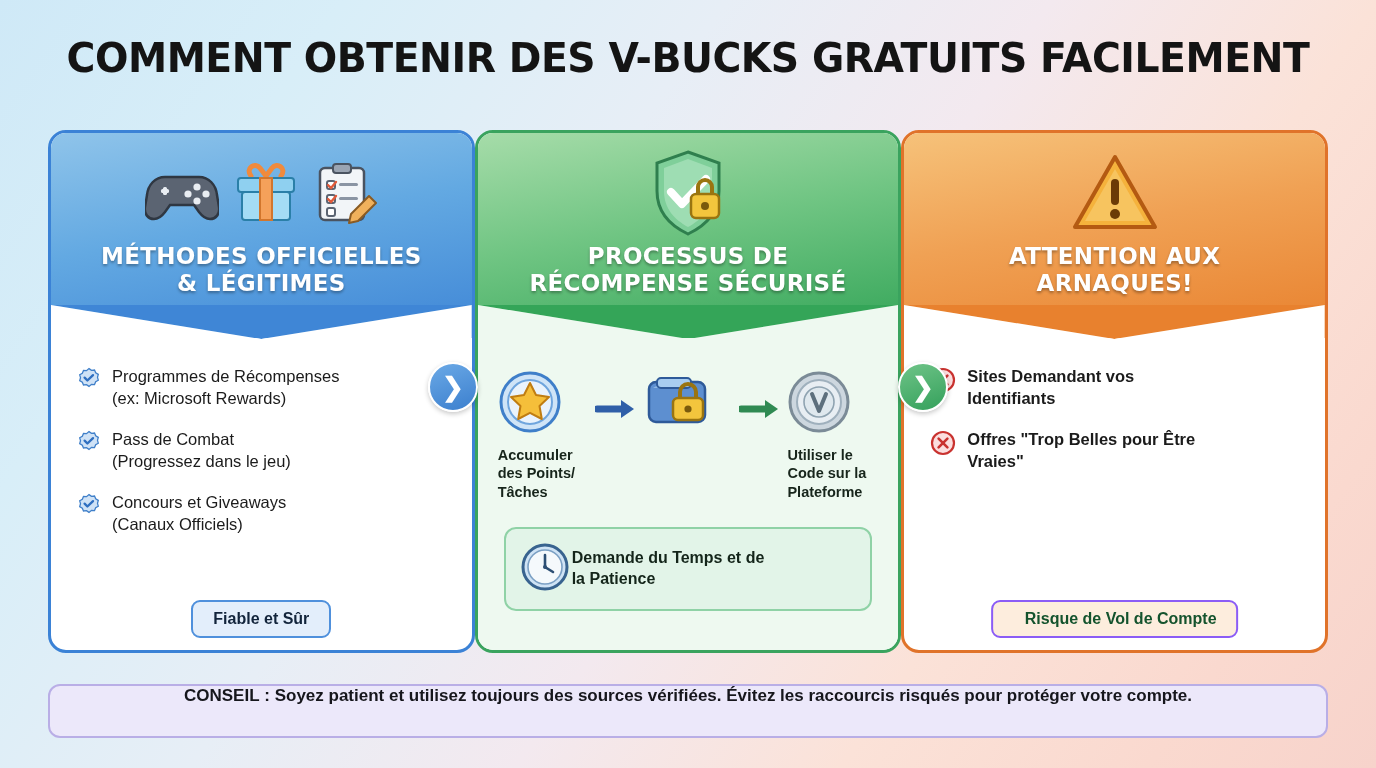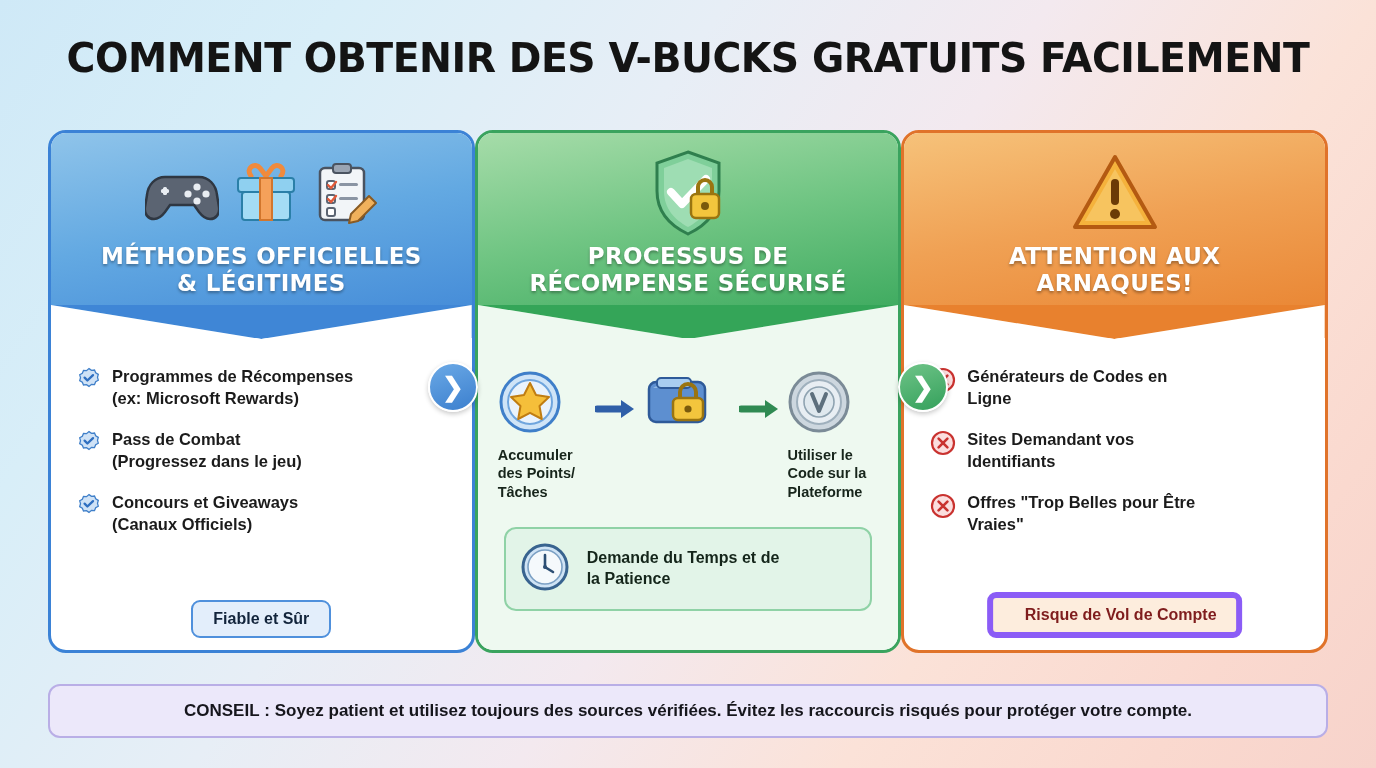--- a/index.html
+++ b/index.html
@@ -100,21 +100,21 @@
   }
   .green .card-body { background: #eef9f0; }
 
   
   .bullets { display: flex; flex-direction: column; gap: 19px; padding-left: 6px; }
   .bullet { display: flex; gap: 11px; align-items: flex-start; }
   .bullet-text {
     font-size: 16.5px;
     line-height: 1.33;
     color: #1b1b1b;
-    font-weight: 700;
+    font-weight: 400;
     font-family: "Liberation Sans", sans-serif;
   }
   .orange .bullet-text { font-weight: 700; }
 
   .mark { flex: 0 0 auto; margin-top: 1px; }
 
   
   .steps {
     display: flex;
     align-items: flex-start;
@@ -133,21 +133,21 @@
   .arrow { padding-top: 28px; flex: 0 0 auto; }
 
   .note {
     margin: 26px 6px 0 6px;
     background: #e2f4e8;
     border: 2px solid #8fd2a6;
     border-radius: 12px;
     padding: 13px 14px;
     display: flex;
     align-items: center;
-    gap: 17px;
+    gap: 2px;
   }
   .note-text {
     font-size: 16px;
     font-weight: 700;
     color: #14251a;
     line-height: 1.3;
   }
 
   
   .pill {
@@ -155,21 +155,21 @@
     bottom: 12px;
     left: 50%;
     transform: translateX(-50%);
     padding: 8px 20px;
     border-radius: 9px;
     font-size: 16px;
     font-weight: 700;
     white-space: nowrap;
   }
   .pill.blue-pill   { background: #e3eefb; border: 2px solid #4f90dc; color: #12243b; }
-  .pill.orange-pill { background: #fdeddd; border: 6px solid #8b5cf6; color: #7f1d1d; padding-left: 32px; }
+  .pill.orange-pill { background: #fdeddd; border: 2px solid #8b5cf6; color: #14532d; padding-left: 32px; }
 
   
   .chev {
     position: absolute;
     width: 50px; height: 50px;
     border-radius: 50%;
     display: flex; align-items: center; justify-content: center;
     color: #fff;
     font-size: 26px;
     font-weight: 700;
@@ -181,21 +181,21 @@
 
   
   .tip {
     position: absolute;
     left: 48px; top: 684px;
     width: 1280px; height: 54px;
     background: #ece8fa;
     border: 2px solid #b9aee6;
     border-radius: 12px;
     display: flex;
-    align-items: center;
+    align-items: flex-start;
     justify-content: center;
     text-align: center;
   }
   .tip-text {
     font-size: 17px;
     color: #16161c;
     font-weight: 600;
   }
   .tip-text b { font-weight: 800; }
 </style>
@@ -434,54 +434,42 @@
           <polygon points="0,0 388,0 194,34" fill="#e8812e"></polygon>
           <polygon points="0,0 0,34 194,34" fill="#ffffff"></polygon>
           <polygon points="388,0 388,34 194,34" fill="#ffffff"></polygon>
         </svg>
       </div>
     </div>
 
     <div class="card-body">
       <div class="bullets">
 
+
         <div class="bullet">
           <span class="mark">
             <svg width="26" height="26" viewBox="0 0 26 26">
               <circle cx="13" cy="13" r="11" fill="#fbdede" stroke="#c9322f" stroke-width="2.2"></circle>
               <path d="M8.6 8.6l8.8 8.8M17.4 8.6l-8.8 8.8" stroke="#c9322f" stroke-width="2.6" stroke-linecap="round"></path>
             </svg>
           </span>
           <span class="bullet-text">
-            <span>Générateurs de Codes en</span><br>
-            <span>Ligne</span>
+            <span>Sites Demandant vos</span><br>
+            <span>Identifiants</span>
           </span>
         </div>
 
         <div class="bullet">
           <span class="mark">
             <svg width="26" height="26" viewBox="0 0 26 26">
               <circle cx="13" cy="13" r="11" fill="#fbdede" stroke="#c9322f" stroke-width="2.2"></circle>
               <path d="M8.6 8.6l8.8 8.8M17.4 8.6l-8.8 8.8" stroke="#c9322f" stroke-width="2.6" stroke-linecap="round"></path>
             </svg>
           </span>
           <span class="bullet-text">
-            <span>Sites Demandant vos</span><br>
-            <span>Identifiants</span>
-          </span>
-        </div>
-
-        <div class="bullet">
-          <span class="mark">
-            <svg width="26" height="26" viewBox="0 0 26 26">
-              <circle cx="13" cy="13" r="11" fill="#fbdede" stroke="#c9322f" stroke-width="2.2"></circle>
-              <path d="M8.6 8.6l8.8 8.8M17.4 8.6l-8.8 8.8" stroke="#c9322f" stroke-width="2.6" stroke-linecap="round"></path>
-            </svg>
-          </span>
-          <span class="bullet-text">
             <span>Offres "Trop Belles pour Être</span><br>
             <span>Vraies"</span>
           </span>
         </div>
 
       </div>
       <div class="pill orange-pill">Risque de Vol de Compte</div>
     </div>
   </div>
 

